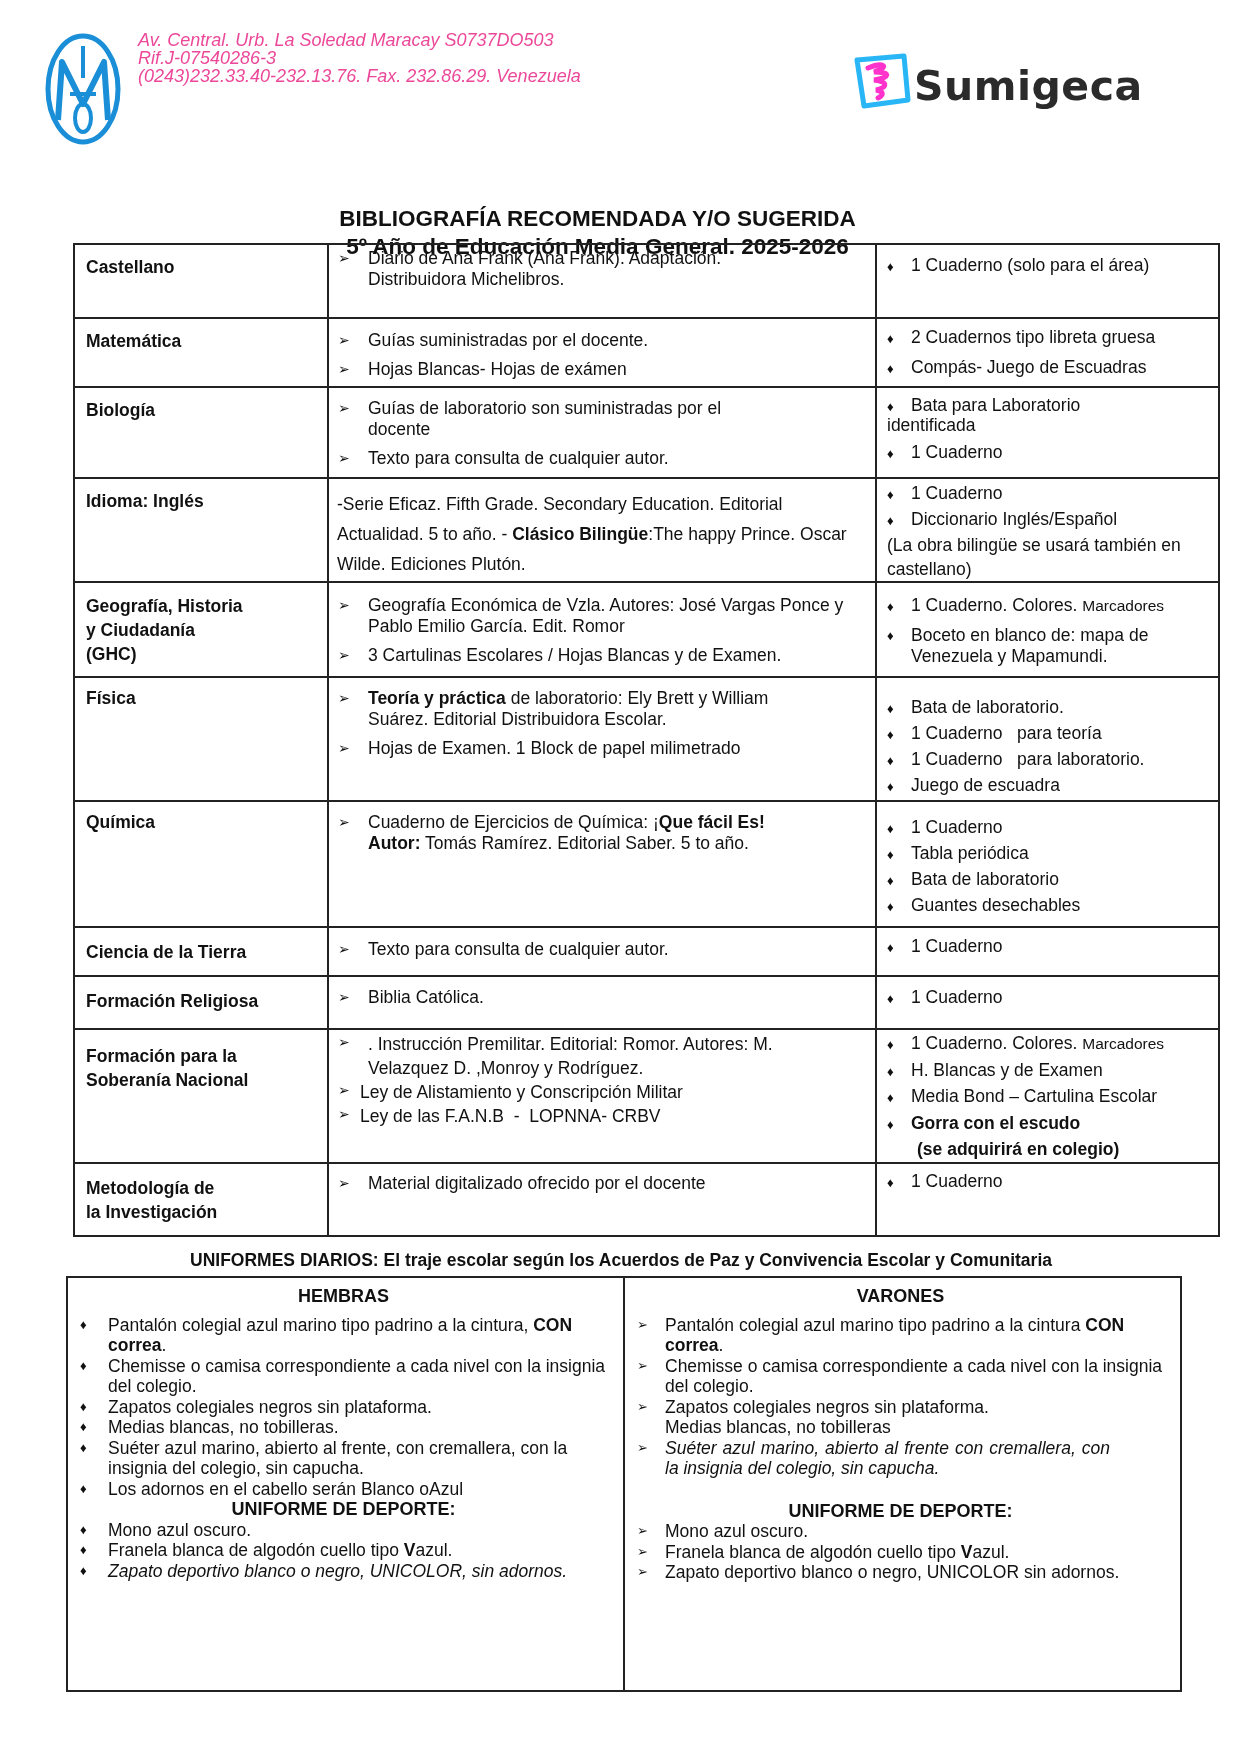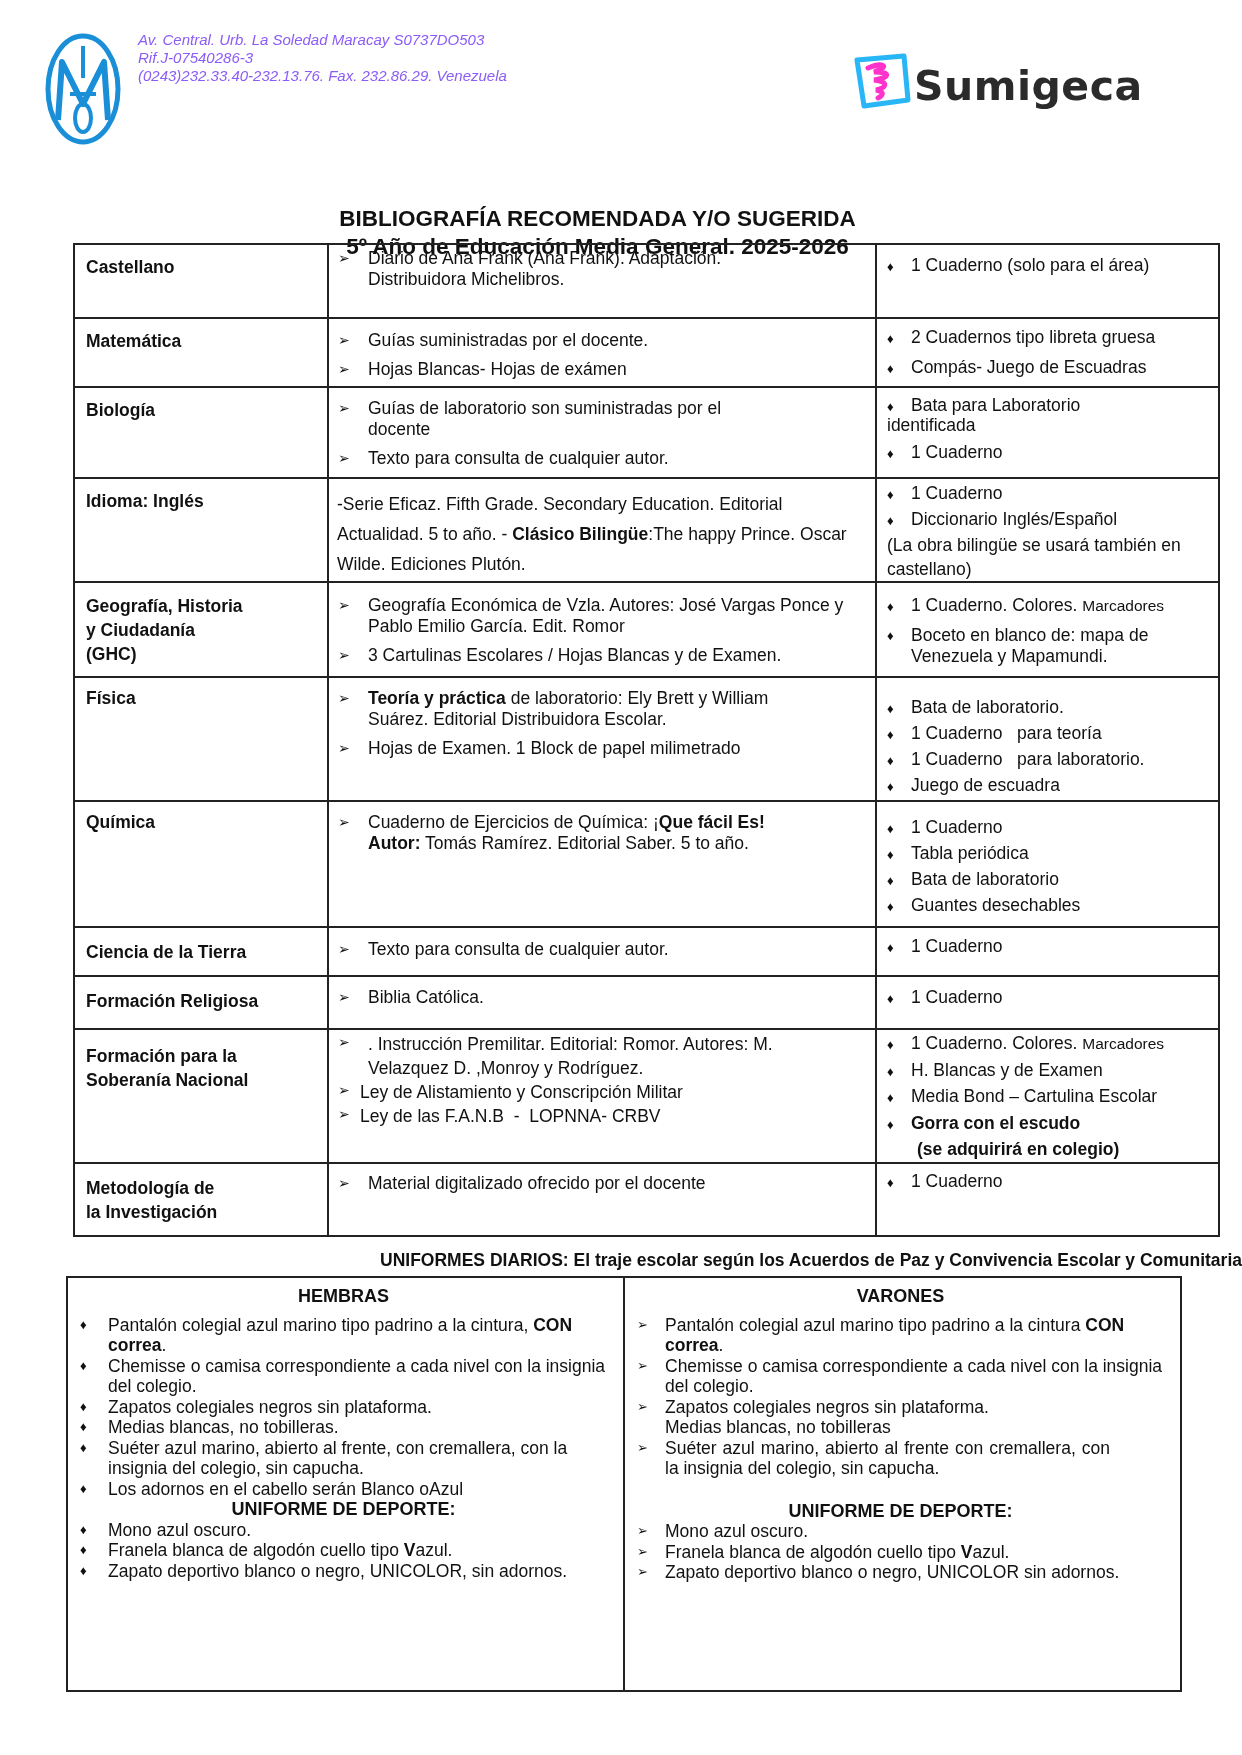--- a/index.html
+++ b/index.html
@@ -1,50 +1,50 @@
 <!DOCTYPE html>
 <html><head>
 <meta charset="utf-8">
 <style>
   * { box-sizing: border-box; margin: 0; padding: 0; }
   html, body { width: 1242px; height: 1755px; background: #ffffff; }
   body { font-family: "Liberation Sans", sans-serif; color: #111; position: relative; overflow: hidden; }
 
   .header { position: absolute; left: 0; top: 0; width: 1242px; height: 150px; }
   .logo-left { position: absolute; left: 44px; top: 32px; width: 78px; height: 114px; }
-  .address { position: absolute; left: 138px; top: 31px; font-style: italic; font-size: 15px; line-height: 18px; color: #8b5cf6; }
+  .address { position: absolute; left: 138px; top: 31px; font-style: italic; font-size: 18px; line-height: 18px; color: #ec4899; }
   .address div { white-space: nowrap; }
   .logo-right { position: absolute; left: 852px; top: 50px; width: 300px; height: 60px; display: flex; align-items: flex-end; }
   .sumi-icon { width: 60px; height: 58px; }
   .sumi-text { font-family: "DejaVu Sans", sans-serif; font-weight: bold; font-size: 41px; color: #2b2b2b; margin-left: 2px; letter-spacing: 0.5px; }
 
   .title { position: absolute; left: 0; top: 158px; width: 1195px; text-align: center; font-weight: bold; font-size: 22.5px; line-height: 28px; margin-top: 47px; }
 
   table.biblio { position: absolute; left: 45px; top: 243px; width: 1147px; border-collapse: collapse; font-size: 17.5px; line-height: 21px; margin-left: 28px; }
   table.biblio td { border: 2px solid #222; vertical-align: top; padding: 0; }
   td.subj { width: 254px; padding: 12px 10px 0 11px !important; font-weight: bold; }
   td.books { width: 548px; padding: 5px 8px 0 9px !important; }
   td.mats { padding: 5px 2px 0 10px !important; }
   .li { display: flex; align-items: flex-start; }
   .li .bullet { flex: 0 0 auto; width: 30px; font-size: 14px; line-height: 21px; }
   .li .txt { flex: 1 1 auto; }
   .gap { margin-top: 8px; }
   .dia { font-size: 13px; width: 24px; display: inline-block; }
   .small { font-size: 15.5px; }
   b, .b { font-weight: bold; }
 
-  .uni-title { position: absolute; left: 0; top: 1250px; width: 1242px; text-align: right; font-weight: bold; font-size: 17.5px; }
+  .uni-title { position: absolute; left: 0; top: 1250px; width: 1242px; text-align: center; font-weight: bold; font-size: 17.5px; }
   table.uni { position: absolute; left: 66px; top: 1276px; width: 1116px; border-collapse: collapse; font-size: 17.5px; line-height: 20.5px; }
   table.uni td { border: 2px solid #222; vertical-align: top; width: 50%; padding: 8px 14px 6px 10px; }
   .uhead { text-align: center; font-weight: bold; font-size: 18px; margin-bottom: 8px; }
   .usub { text-align: center; font-weight: bold; font-size: 18px; }
   .uli { display: flex; align-items: flex-start; }
   .uli .bullet { flex: 0 0 30px; font-size: 13px; line-height: 20.5px; padding-left: 2px; }
   .uli .txt { flex: 1; }
-  .justify { text-align: justify; }
+  .justify { text-align: justify; font-style: italic; }
 </style>
 </head>
 <body>
 
 <div class="header">
   <svg class="logo-left" viewBox="0 0 78 114">
     <ellipse cx="39" cy="57" rx="35" ry="53" fill="none" stroke="#1a8fd8" stroke-width="5"></ellipse>
     <path d="M14 88 L18 30 L39 72 L60 30 L64 88" fill="none" stroke="#1a8fd8" stroke-width="6" stroke-linejoin="round"></path>
     <path d="M26 62 L52 62" stroke="#1a8fd8" stroke-width="4"></path>
     <path d="M39 14 L39 46" stroke="#1a8fd8" stroke-width="4"></path>

